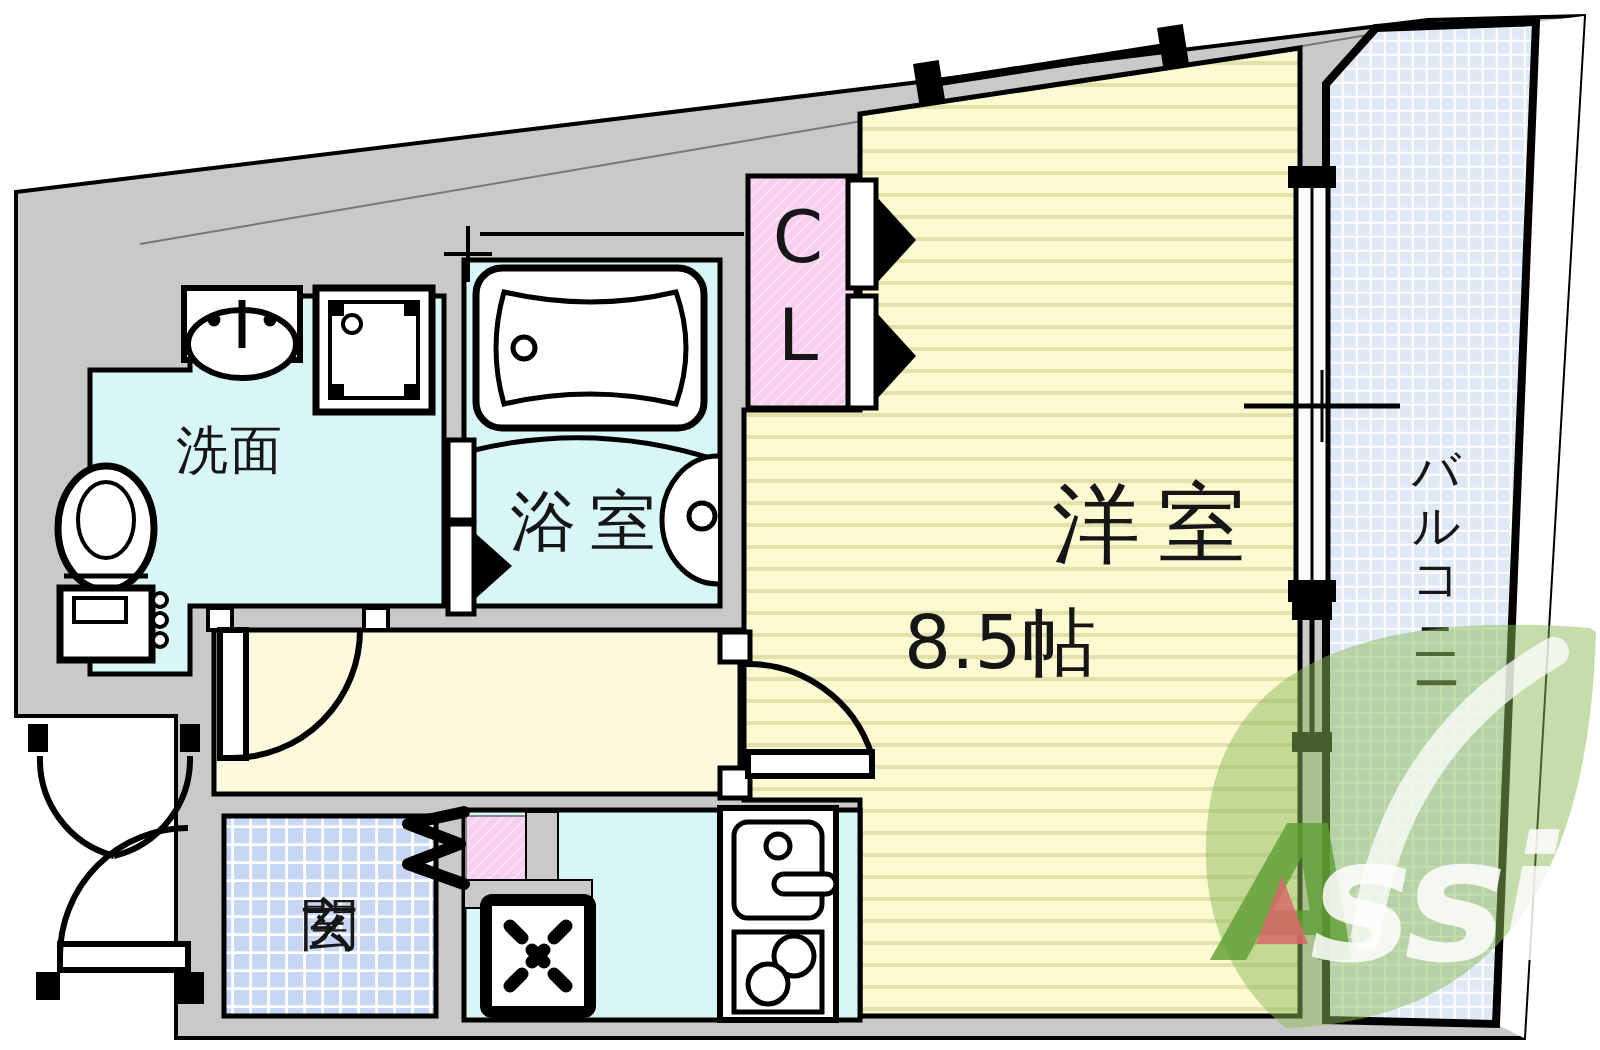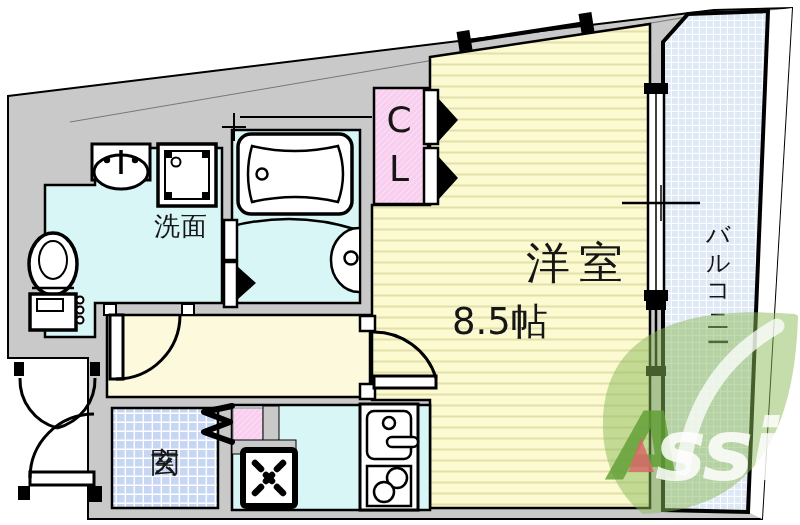--- a/index.html
+++ b/index.html
@@ -1,21 +1,21 @@
 <!DOCTYPE html>
 <html><head>
 <meta charset="utf-8">
 <style>
   html,body{margin:0;padding:0;background:#fff;}
   body{font-family:"DejaVu Sans","Liberation Sans",sans-serif;}
   .plan{position:relative;width:800px;height:525px;overflow:hidden;background:#fff;}
   .plan > svg{position:absolute;left:0;top:0;}
   .label{position:absolute;color:#161616;white-space:nowrap;line-height:1.3;}
   .v{writing-mode:vertical-rl;text-orientation:mixed;}
-  .lbl-washroom{left:88px;top:210px;width:120px;text-align:right;font-size:26px;letter-spacing:1px;}
+  .lbl-washroom{left:88px;top:210px;width:120px;text-align:left;font-size:26px;letter-spacing:1px;}
   .lbl-bath{left:234px;top:240px;width:122px;text-align:center;font-size:33px;letter-spacing:7px;}
   .lbl-cl{left:372px;top:96px;width:54px;text-align:center;font-size:36px;line-height:1.35;}
   .lbl-room{left:452px;top:234px;width:180px;text-align:right;font-size:44px;letter-spacing:9px;}
   .lbl-size{left:452px;top:298px;width:180px;text-align:left;font-size:37px;}
   .lbl-genkan{left:146px;top:424px;font-size:28px;letter-spacing:3px;}
   .lbl-balcony{left:702px;top:208px;font-size:24px;letter-spacing:3px;}
   .logo{position:absolute;left:595px;top:300px;width:205px;height:225px;}
 </style>
 </head>
 <body>
@@ -187,20 +187,21 @@
     <g>
       <rect x="367" y="466" width="44" height="40" fill="#fff" stroke="#000" stroke-width="2.5"></rect>
       <circle cx="397" cy="478" r="10" fill="#fff" stroke="#000" stroke-width="2.5"></circle>
       <circle cx="384" cy="492" r="10" fill="#fff" stroke="#000" stroke-width="2.5"></circle>
     </g>
   </svg>
 
   <div class="label lbl-washroom">
     <div>洗面</div>
   </div>
+  <div class="label lbl-bath">浴室</div>
   <div class="label lbl-cl">
     <div>C</div>
     <div>L</div>
   </div>
   <div class="label lbl-room">洋室</div>
   <div class="label lbl-size">8.5帖</div>
   <div class="label lbl-genkan v">玄関</div>
   <div class="label lbl-balcony v">バルコニー</div>
 
   <div class="logo">

